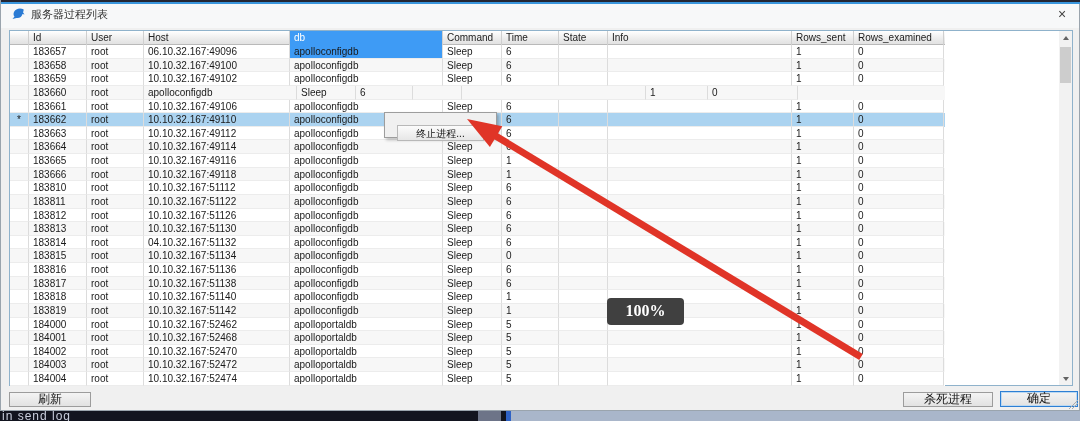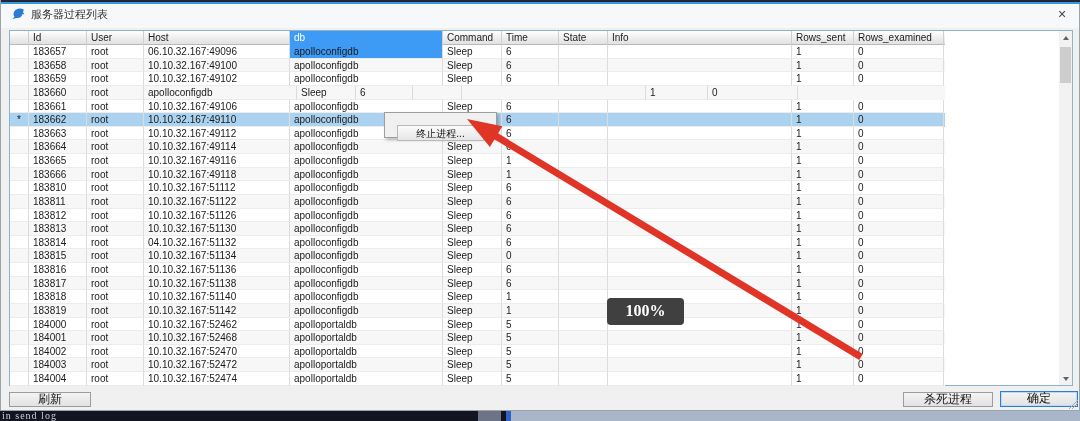--- a/index.html
+++ b/index.html
@@ -69,22 +69,22 @@
 
   
   .zoom-badge { position:absolute; left:607px; top:298px; width:77px; height:27px; z-index:30;
     background:#404040; border-radius:4px; color:#ffffff; text-align:center;
     font-family:"Liberation Serif", serif; font-weight:bold; font-size:16px; line-height:26px; }
   .arrow-svg { position:absolute; left:0; top:0; width:1080px; height:421px;
     z-index:40; pointer-events:none; }
 
   
   .console-strip { position:absolute; left:0; top:411px; width:1080px; height:10px; background:#12141f; }
-  .console-text { position:absolute; left:2px; top:0; font-family:Liberation Serif, serif;
-    font-size:10px; line-height:10px; color:#c9cedd; letter-spacing:1px; }
+  .console-text { position:absolute; left:2px; top:0; font-family:Liberation Sans, sans-serif;
+    font-size:12px; line-height:10px; color:#c9cedd; letter-spacing:1px; }
   .console-block { position:absolute; left:478px; top:0; width:23px; height:10px; background:#6d7488; }
   .console-divider { position:absolute; left:506px; top:0; width:5px; height:10px; background:#2f62c4; }
   .console-right { position:absolute; left:511px; top:0; width:569px; height:10px; background:#a9b6ca; }
 </style>
 </head>
 <body>
 
 <div id="stage">
 
   <div class="dialog">

